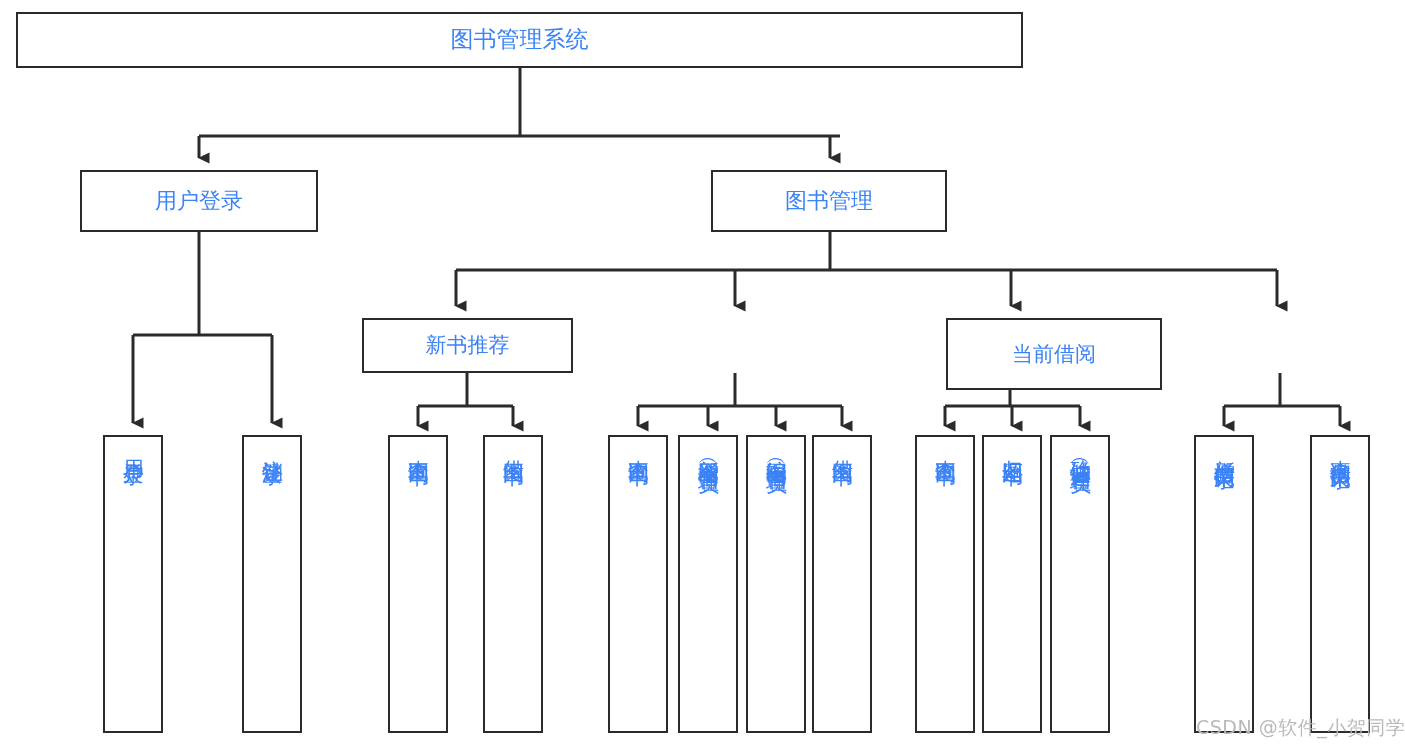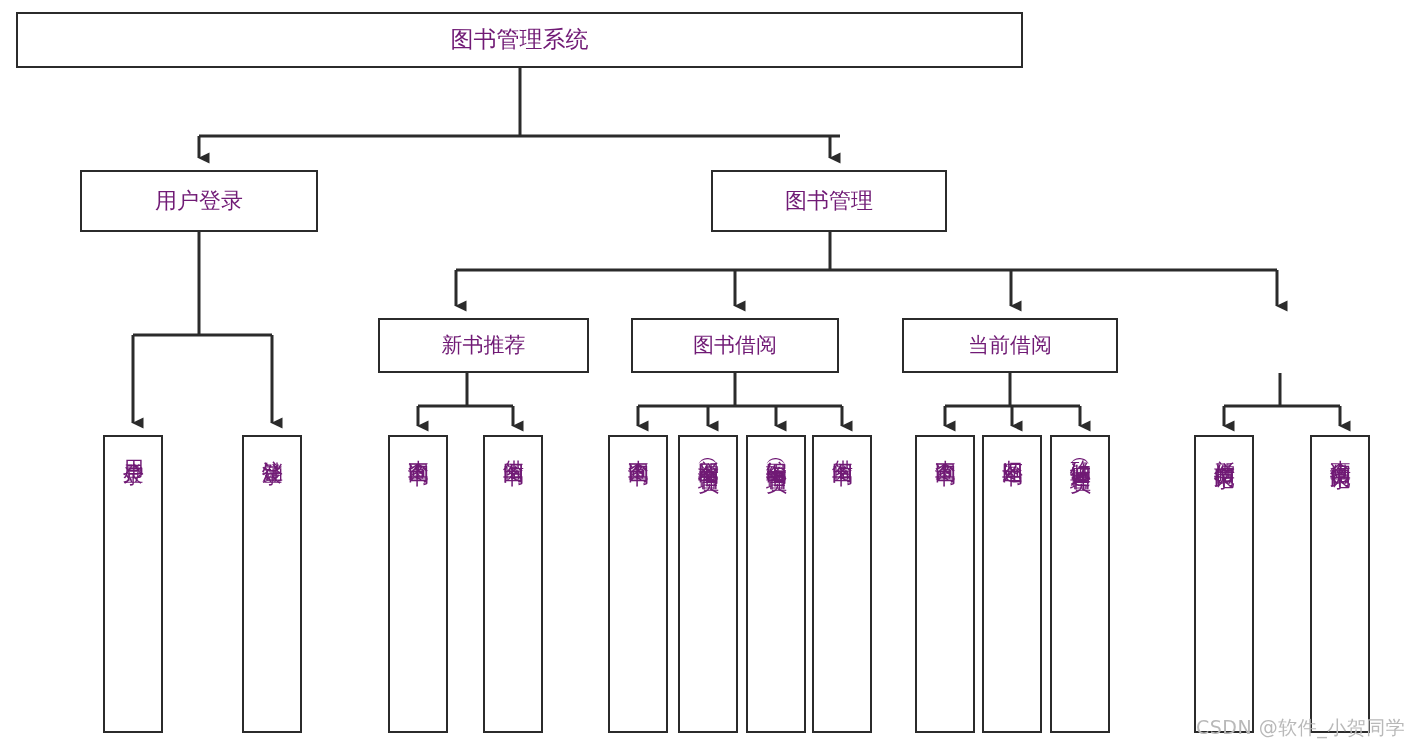--- a/index.html
+++ b/index.html
@@ -25,21 +25,21 @@
     height: 747px;
   }
   .node {
     position: absolute;
     box-sizing: border-box;
     background: #ffffff;
     border: 2.5px solid #2b2b2b;
     display: flex;
     align-items: center;
     justify-content: center;
-    color: #701a75;
+    color: #3b82f6;
   }
   .node-label {
     display: block;
     text-align: center;
     line-height: 1.18;
     white-space: nowrap;
   }
   .root .node-label {
     font-size: 23px;
   }
@@ -147,27 +147,24 @@
     <span class="node-label">图书管理系统</span>
   </div>
 
   <div class="node lvl2" style="left:80px; top:170px; width:238px; height:62px;">
     <span class="node-label">用户登录</span>
   </div>
   <div class="node lvl2" style="left:711px; top:170px; width:236px; height:62px;">
     <span class="node-label">图书管理</span>
   </div>
 
-  <div class="node lvl3" style="left:362px; top:318px; width:211px; height:55px;margin-left:16px;">
+  <div class="node lvl3" style="left:362px; top:318px; width:211px; height:55px;">
     <span class="node-label">新书推荐</span>
   </div>
-  <div class="node lvl3" style="left:631px; top:318px; width:208px; height:55px;">
-    <span class="node-label">图书借阅</span>
-  </div>
-  <div class="node lvl3" style="left:902px; top:318px; width:216px; height:55px;">
+  <div class="node lvl3" style="left:946px; top:318px; width:216px; height:72px;">
     <span class="node-label">当前借阅</span>
   </div>
 
   <div class="node leaf" style="left:103px; top:435px; width:60px; height:298px;">
     <span class="node-label">用户登录</span>
   </div>
   <div class="node leaf" style="left:242px; top:435px; width:60px; height:298px;">
     <span class="node-label">注销登录</span>
   </div>
 

